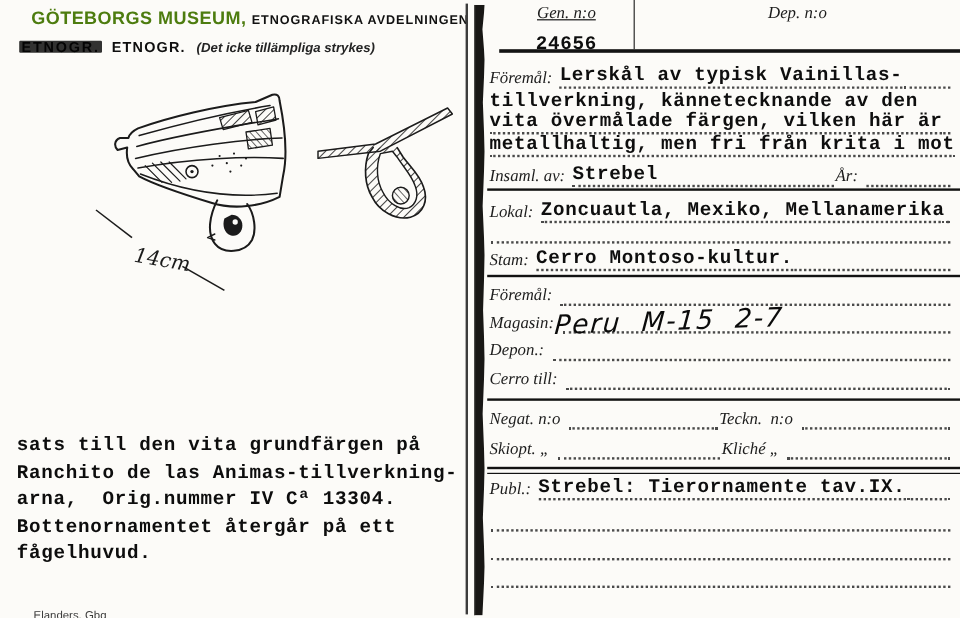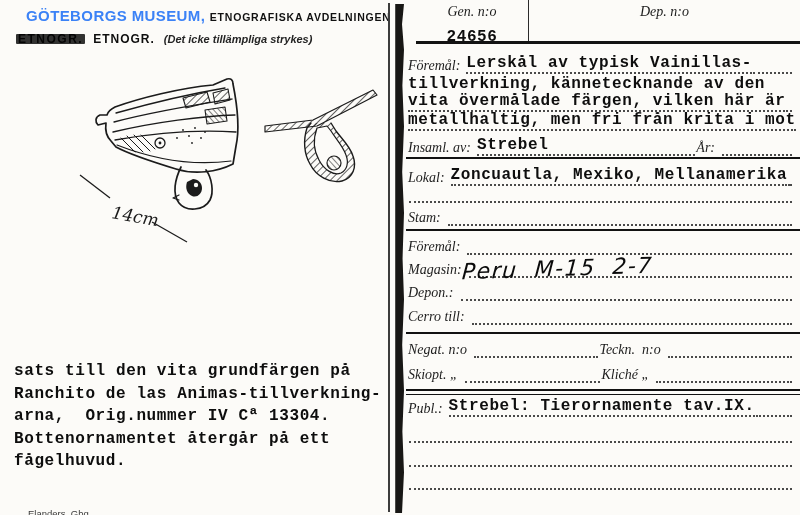--- a/index.html
+++ b/index.html
@@ -2,21 +2,21 @@
 <html><head>
 <meta charset="utf-8">
 <style>
   html,body{margin:0;padding:0;background:#e8e8e8;}
   .card{position:relative;width:800px;height:515px;background:#fcfbf8;overflow:hidden;
         font-family:"Liberation Sans",sans-serif;color:#141414;}
 
   
   .mus-head{position:absolute;left:26px;top:7px;}
   .mh-l1{white-space:nowrap;}
-  .mh-name{font:800 15px "Liberation Sans",sans-serif;letter-spacing:.4px;color:#3b82f6;}
+  .mh-name{font:800 15px "Liberation Sans",sans-serif;letter-spacing:.4px;color:#4d7c0f;}
   .mh-dept{font:700 10.5px "Liberation Sans",sans-serif;letter-spacing:.8px;color:#111;}
   .mh-l2{margin-top:7px;margin-left:-8px;display:flex;align-items:baseline;}
   .struck{position:relative;font:700 12px "Liberation Sans",sans-serif;letter-spacing:1.5px;color:#000;}
   .struck::before{content:"";position:absolute;left:-2px;right:-2px;top:2px;bottom:2px;
         background:rgba(5,5,5,.82);border-radius:1px;}
   .arkeol{margin-left:10px;font:700 12px "Liberation Sans",sans-serif;letter-spacing:1px;color:#0e0e0e;}
   .note{margin-left:9px;font:italic 700 11px "Liberation Sans",sans-serif;color:#242424;}
 
   .drawing{position:absolute;left:55px;top:66px;}
 
@@ -28,21 +28,21 @@
   
   .div-thin{position:absolute;left:388px;top:3px;bottom:3px;width:1.5px;background:#3c3c3c;}
   .div-thick{position:absolute;left:395px;top:4px;bottom:2px;width:8px;background:#181715;
         border-left:1px solid #4a4a47;
         clip-path:polygon(0 0,100% 0,78% 4%,100% 9%,82% 16%,100% 24%,80% 33%,100% 41%,84% 50%,100% 58%,80% 67%,100% 76%,82% 84%,100% 92%,78% 100%,0 100%);}
 
   
   .form{position:absolute;left:406px;top:0;width:394px;height:515px;}
   .headrow{position:absolute;top:0;left:10px;right:0;height:41px;border-bottom:3px solid #131313;display:flex;}
   .hcell{position:relative;}
-  .hc1{width:112px;border-right:1.5px solid #2b2b2b;}
+  .hc1{width:112px;border-right:1.5px solid #2b2b2b;text-decoration:underline;}
   .hc2{width:104px;border-right:1.5px solid #2b2b2b;}
   .hc3{flex:1;}
   .hlbl{display:block;text-align:center;margin-top:4px;font:italic 14px "Liberation Serif",serif;color:#1c1c1c;}
   .hval{display:block;text-align:center;margin-top:8px;}
   .hc2 .hval{text-align:left;padding-left:2px;margin-top:0;}
 
   .row{position:absolute;left:2px;right:7px;height:20px;display:flex;align-items:flex-end;}
   .f-line{position:absolute;left:2px;right:7px;height:19px;display:flex;align-items:flex-end;}
   .lbl{font:italic 14px "Liberation Serif",serif;color:#1d1d1d;white-space:pre;line-height:16px;margin-right:6px;}
   .tw{font-family:"Liberation Mono",monospace;font-weight:700;font-size:16px;letter-spacing:.6px;
@@ -176,20 +176,21 @@
       <span class="lbl">Lokal:</span>
       <span class="tw on-dots">Zoncuautla, Mexiko, Mellanamerika</span>
       <span class="fill"></span>
     </div>
     <div class="row" style="top:183px">
       <span class="fill"></span>
     </div>
 
     <div class="row" style="top:206px">
       <span class="lbl">Stam:</span>
+      <span class="tw on-dots">Cerro Montoso-kultur.</span>
       <span class="fill"></span>
     </div>
     <div class="rule" style="top:229px"></div>
 
     <div class="row" style="top:235px">
       <span class="lbl">Föremål:</span>
       <span class="fill"></span>
     </div>
     <div class="row" style="top:258px">
       <span class="lbl">Magasin:</span>

